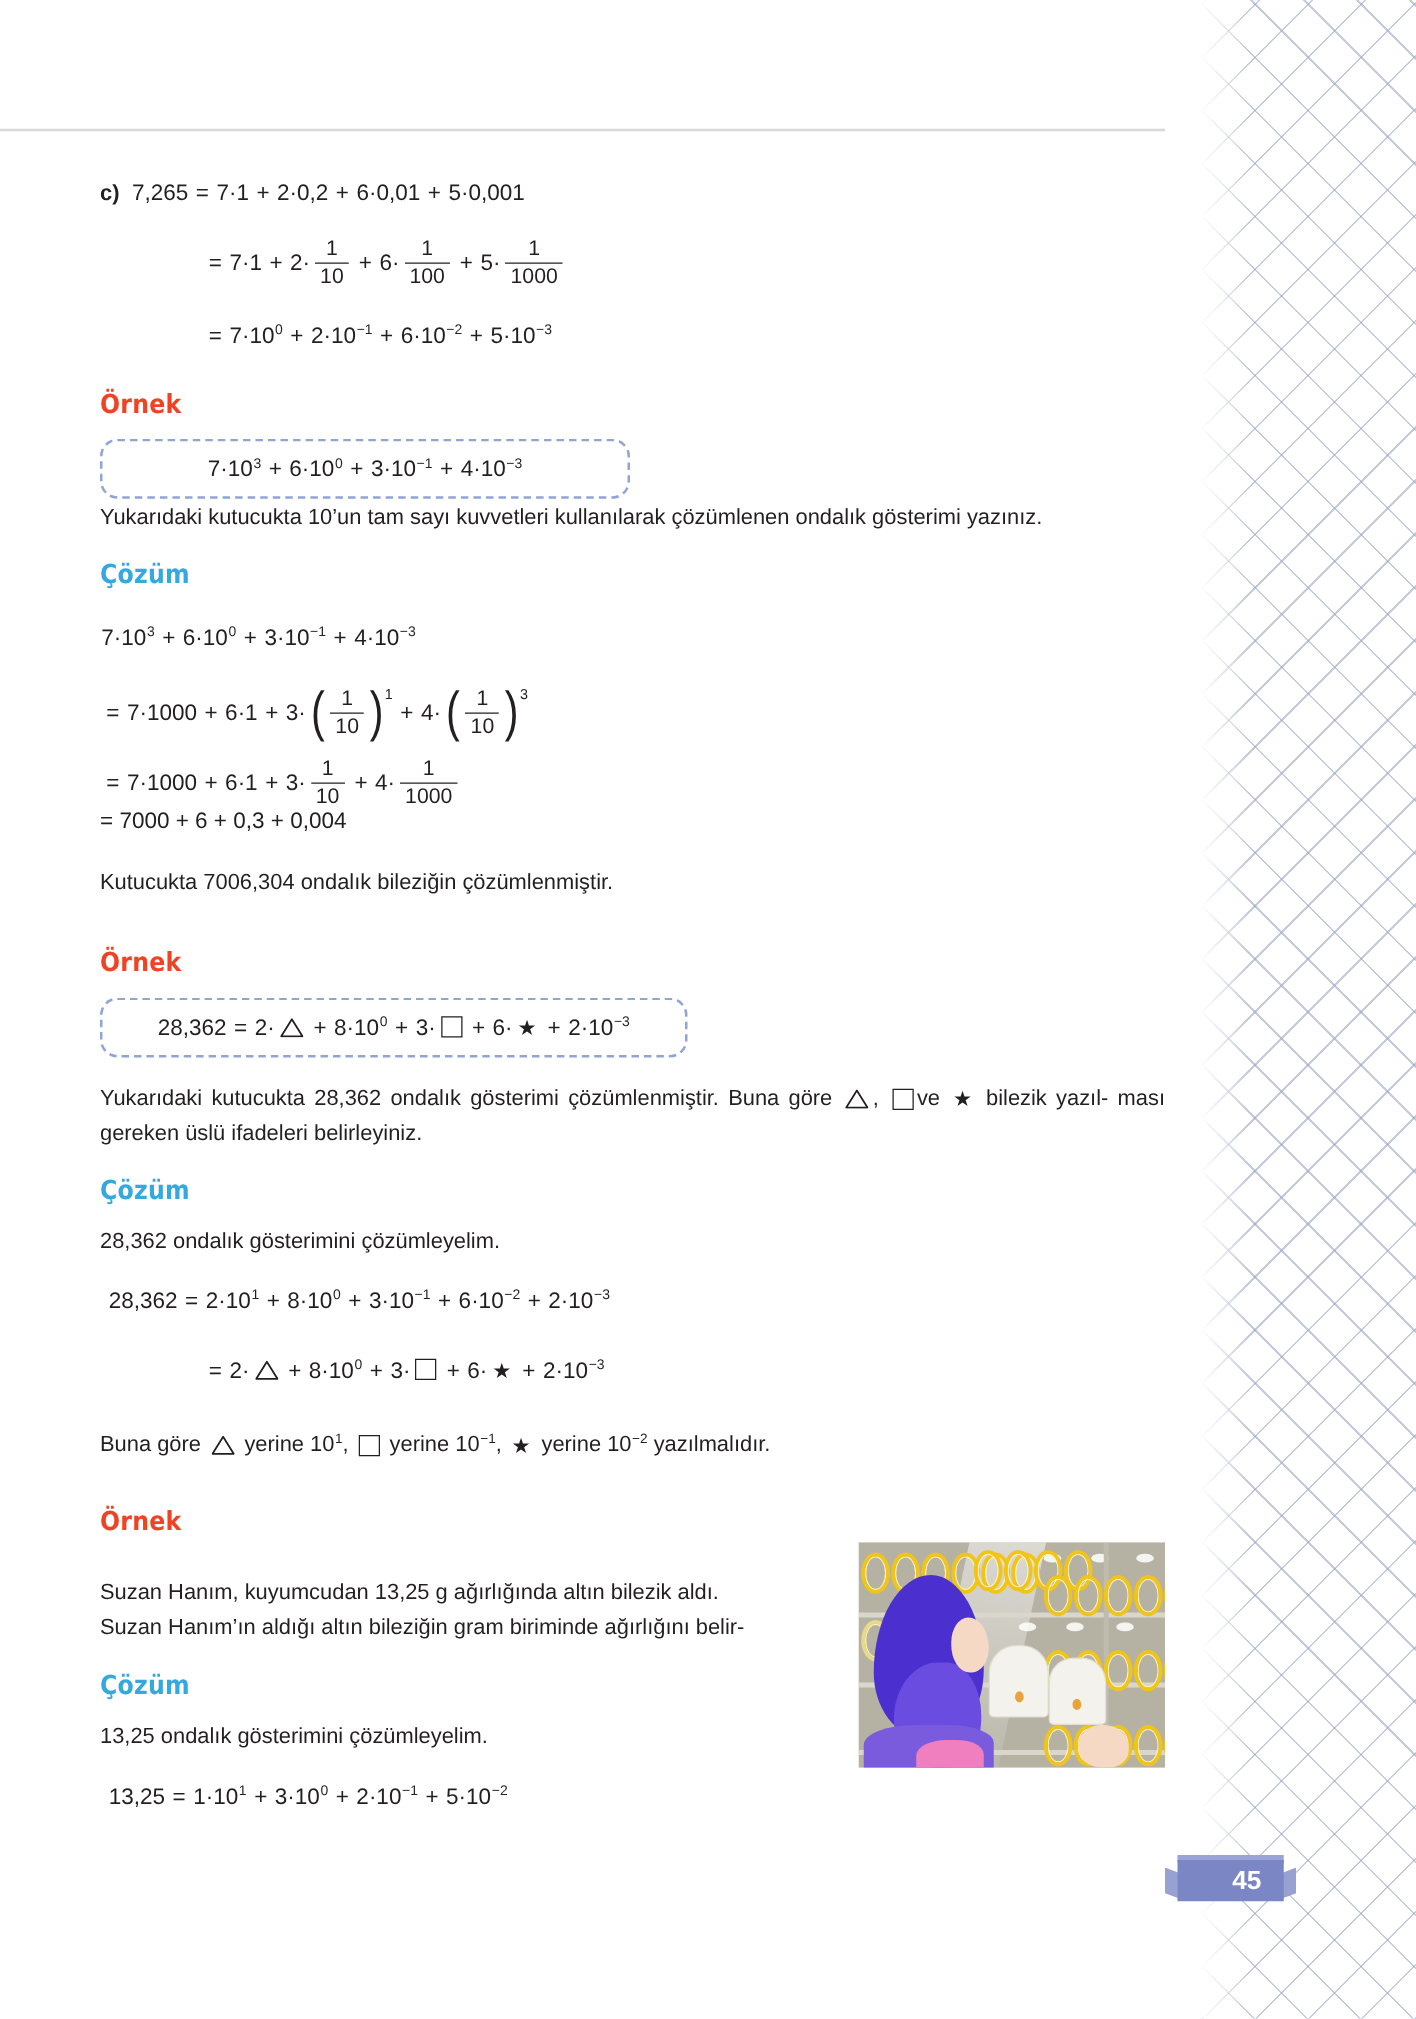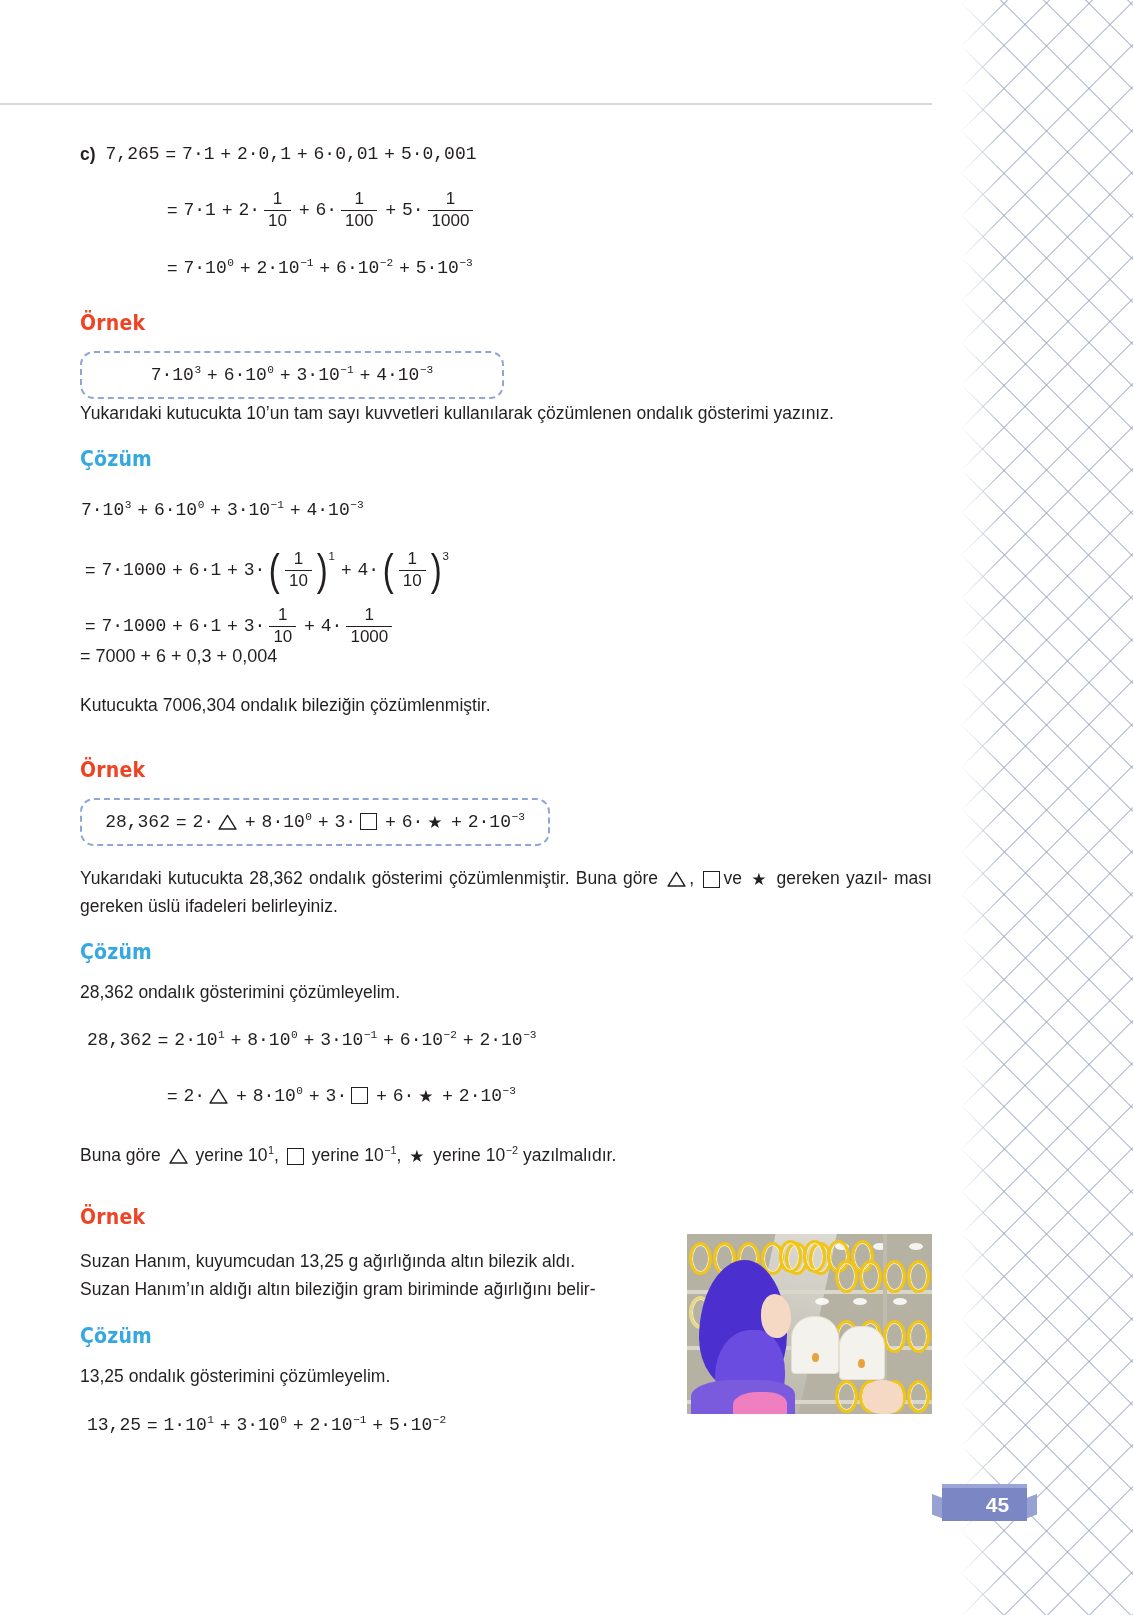--- a/index.html
+++ b/index.html
@@ -81,21 +81,21 @@
 
   
   .math {
     font-size: 18px;
     color: #231f20;
     white-space: nowrap;
     display: flex;
     align-items: center;
     line-height: 1;
   }
-  .math .tok { margin: 12px 1px; font-family: Liberation Mono, monospace; }
+  .math .tok { margin: 12px 1px; }
   .math .op  { margin: 0 5px; }
   sup.ex {
     font-size: 0.62em;
     vertical-align: super;
     line-height: 0;
     margin-left: .5px;
   }
 
   
   .frac {
@@ -256,21 +256,21 @@
 <div id="content">
 
   <div style="margin-bottom:10px;">
     <div class="row">
       <span class="para" style="font-weight:bold;font-size:17.5px;margin-right:9px;">c)</span>
       <span class="math">
         <span class="tok">7,265</span>
         <span class="op">=</span>
         <span class="tok">7·1</span>
         <span class="op">+</span>
-        <span class="tok">2·0,1</span>
+        <span class="tok">2·0,2</span>
         <span class="op">+</span>
         <span class="tok">6·0,01</span>
         <span class="op">+</span>
         <span class="tok">5·0,001</span>
       </span>
     </div>
 
     <div class="row" style="margin-top:14px;padding-left:82px;">
       <span class="math">
         <span class="op">=</span>
@@ -416,21 +416,21 @@
       </span>
     </div>
 
     <p class="para justify" style="margin-top:18px;width:852px;">
       <span>Yukarıdaki kutucukta 28,362 ondalık gösterimi çözümlenmiştir. Buna göre</span>
       <svg class="sym-tri" viewBox="0 0 20 17">
         <polygon points="10,1.5 19,16 1,16" fill="none" stroke="#231f20" stroke-width="1.5" stroke-linejoin="round"></polygon>
       </svg><span>,</span>
       <span class="sym-sq"></span><span>ve</span>
       <span class="sym-star">★</span>
-      <span>gereken yazıl-</span>
+      <span>bilezik yazıl-</span>
       <span>ması gereken üslü ifadeleri belirleyiniz.</span>
     </p>
 
     <div class="heading-cozum" style="margin-top:20px;">Çözüm</div>
 
     <p class="para" style="margin-top:14px;">28,362 ondalık gösterimini çözümleyelim.</p>
 
     <div class="math" style="margin-top:12px;padding-left:6px;">
       <span class="tok">28,362</span>
       <span class="op">=</span>
@@ -475,21 +475,21 @@
       <span>yerine</span>
       <span>10</span><sup class="ex">−2</sup>
       <span>yazılmalıdır.</span>
     </p>
   </div>
 
   <div>
     <div class="heading-ornek" style="margin-top:36px;">Örnek</div>
 
     <div style="width:578px;">
-      <p class="para justify" style="margin-top:18px;">Suzan Hanım, kuyumcudan 13,25 g ağırlığında altın bilezik aldı.</p>
+      <p class="para justify" style="margin-top:30px;">Suzan Hanım, kuyumcudan 13,25 g ağırlığında altın bilezik aldı.</p>
       <p class="para justify" style="margin:0;">Suzan Hanım’ın aldığı altın bileziğin gram biriminde ağırlığını belir-</p>
     </div>
 
     <div class="heading-cozum" style="margin-top:20px;">Çözüm</div>
 
     <p class="para" style="margin-top:14px;">13,25 ondalık gösterimini çözümleyelim.</p>
 
     <div class="math" style="margin-top:14px;padding-left:6px;">
       <span class="tok">13,25</span>
       <span class="op">=</span>

